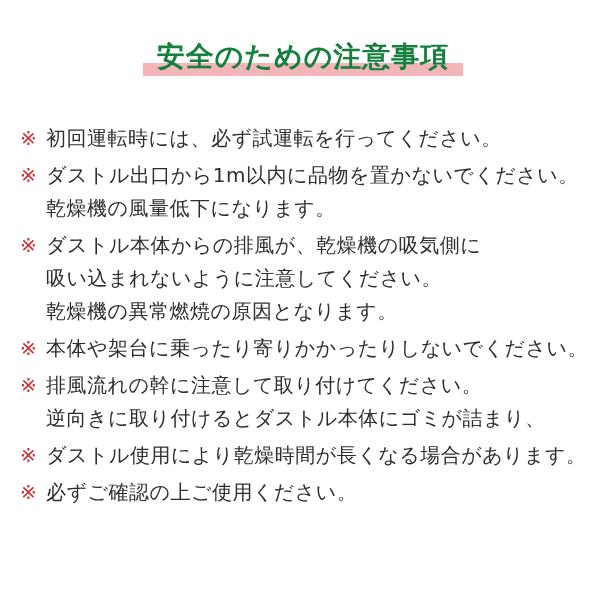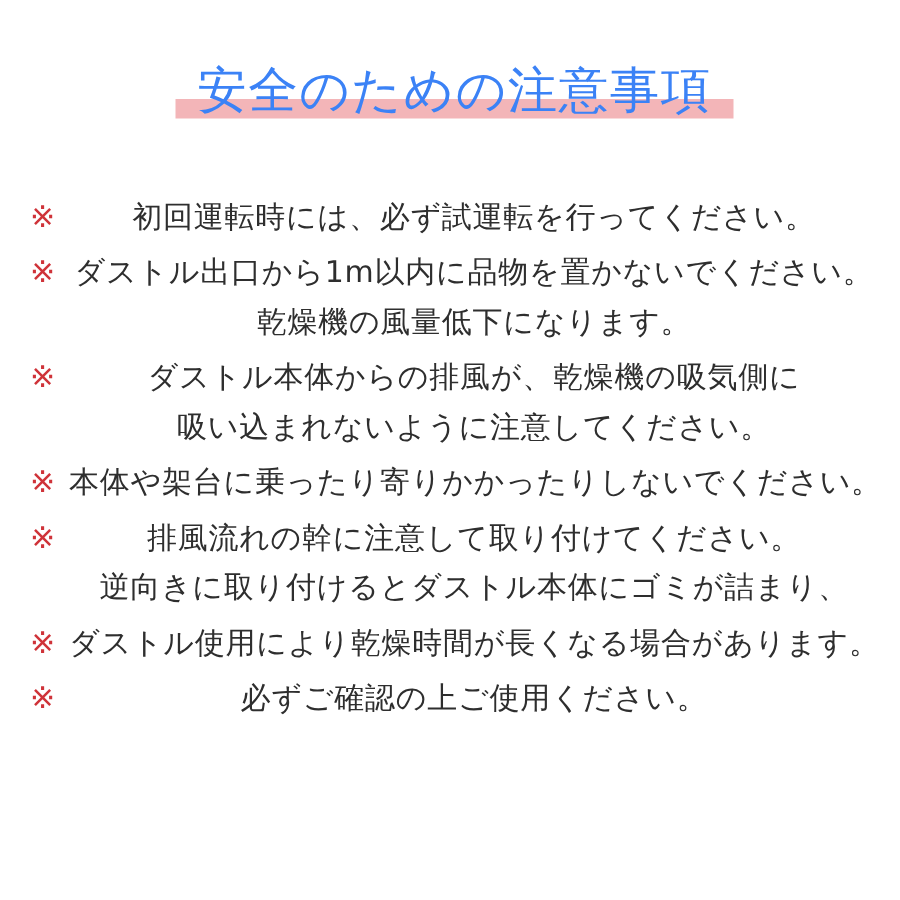--- a/index.html
+++ b/index.html
@@ -20,25 +20,25 @@
     height: 600px;
     padding: 18px 14px 0 20px;
   }
   .title-wrap {
     text-align: center;
     margin-bottom: 26px;
   }
   .title {
     position: relative;
     display: inline-block;
-    font-size: 33px;
+    font-size: 28px;
     line-height: 40px;
     letter-spacing: 1px;
-    font-weight: normal;
-    color: #3b82f6;
+    font-weight: bold;
+    color: #15803d;
     white-space: nowrap;
   }
   .title .title-text {
     position: relative;
     z-index: 1;
   }
   .title .highlight {
     position: absolute;
     left: -14px;
     right: -14px;
@@ -57,21 +57,20 @@
   }
   .marker {
     flex: 0 0 26px;
     width: 26px;
     color: #cf3339;
     line-height: 33px;
     font-size: 20px;
   }
   .lines {
     flex: 1 1 auto;
-    text-align: center;
   }
   .line {
     line-height: 33px;
     letter-spacing: 0.5px;
     white-space: nowrap;
   }
 </style>
 </head>
 <body>
 
@@ -98,20 +97,21 @@
           <div class="line">ダストル出口から1m以内に品物を置かないでください。</div>
           <div class="line">乾燥機の風量低下になります。</div>
         </div>
   </div>
 
   <div class="note">
     <span class="marker" style="color: rgb(207, 51, 57);">※</span>
     <div class="lines">
           <div class="line">ダストル本体からの排風が、乾燥機の吸気側に</div>
           <div class="line">吸い込まれないように注意してください。</div>
+          <div class="line">乾燥機の異常燃焼の原因となります。</div>
         </div>
   </div>
 
   <div class="note">
     <span class="marker" style="color: rgb(207, 51, 57);">※</span>
     <div class="lines">
           <div class="line">本体や架台に乗ったり寄りかかったりしないでください。</div>
         </div>
   </div>
 

